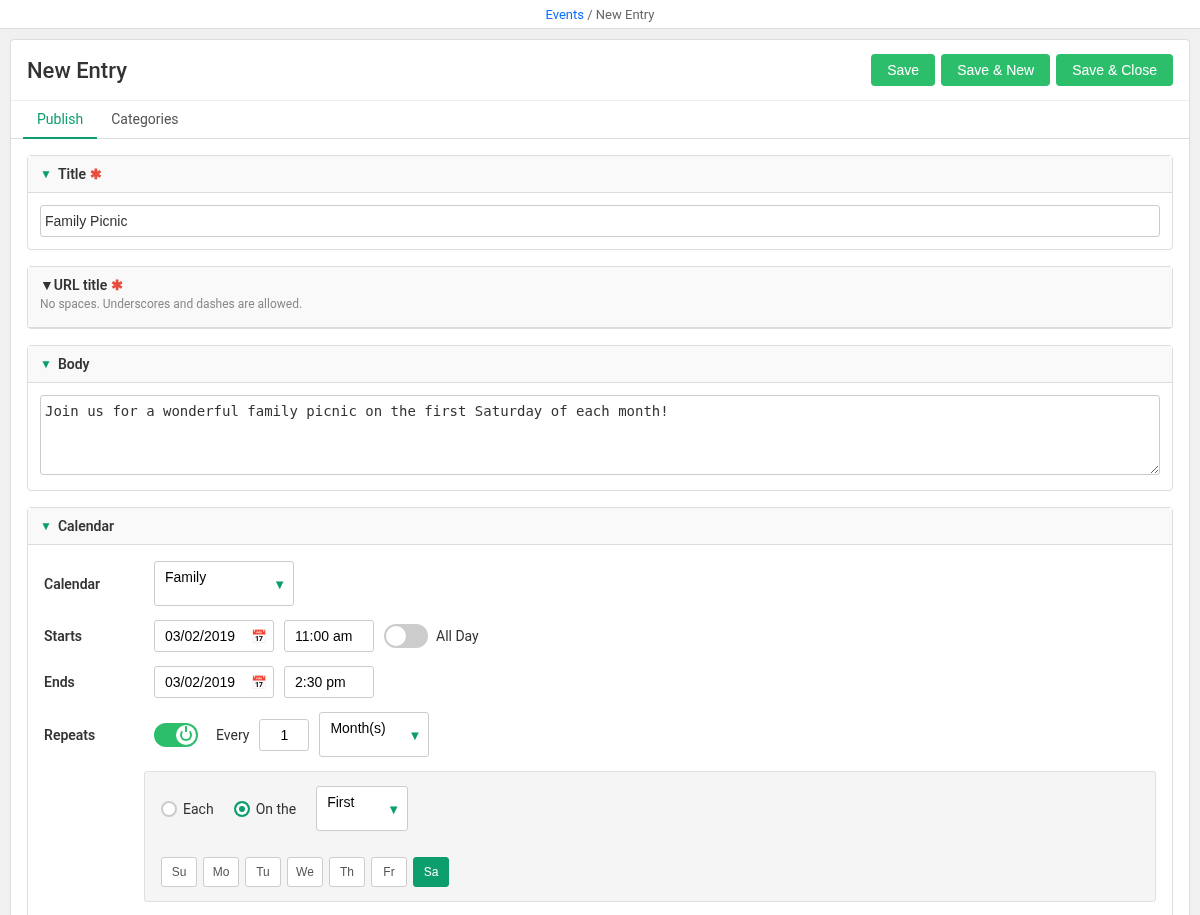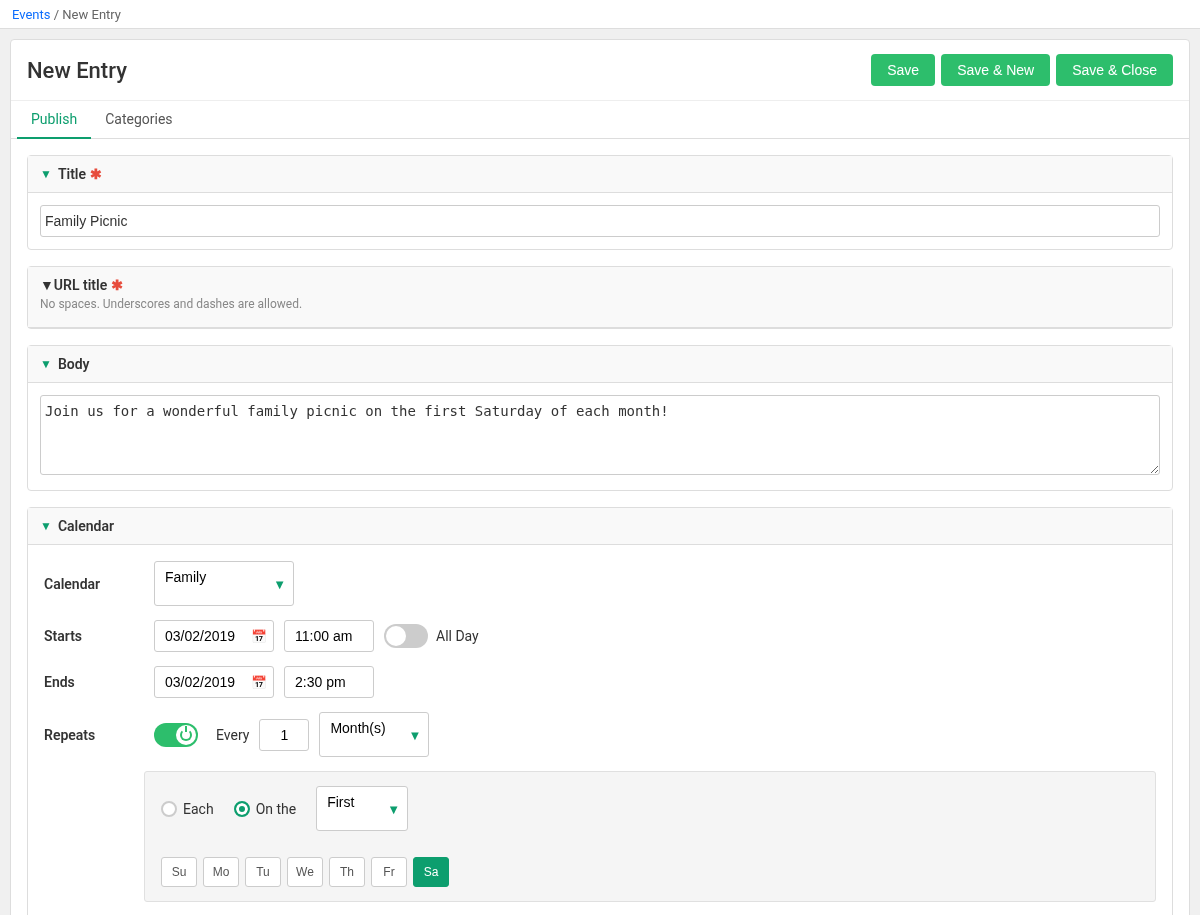--- a/index.html
+++ b/index.html
@@ -6,20 +6,21 @@
     body {
       font-family: -apple-system, BlinkMacSystemFont, "Segoe UI", Roboto, sans-serif;
       font-size: 14px;
       background: #f0f0f0;
       color: #333;
     }
     .top-bar {
       background: #fff;
       border-bottom: 1px solid #ddd;
       padding: 6px 12px;
+      text-align: center;
     }
     .breadcrumb {
       font-size: 13px;
       color: #666;
     }
     .breadcrumb a {
       color: #0d6efd;
       text-decoration: none;
     }
     .main-container {
@@ -52,21 +53,21 @@
       font-size: 14px;
       font-weight: 500;
     }
     .btn-green {
       background: #2dbe6c;
       color: #fff;
     }
     .tabs {
       display: flex;
       border-bottom: 1px solid #ddd;
-      padding: 0 6px;
+      padding: 0 12px;
     }
     .tab {
       padding: 10px 14px;
       cursor: pointer;
       font-size: 14px;
       color: #555;
       border-bottom: 2px solid transparent;
       margin-bottom: -1px;
     }
     .tab.active {

